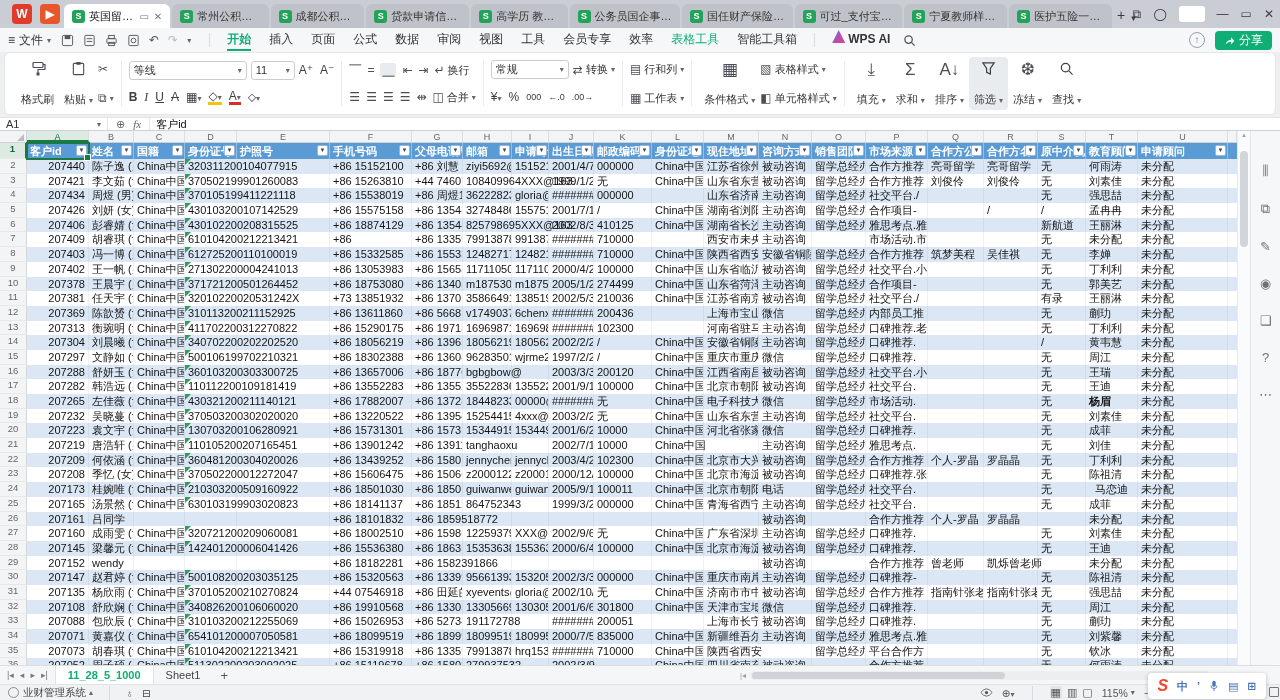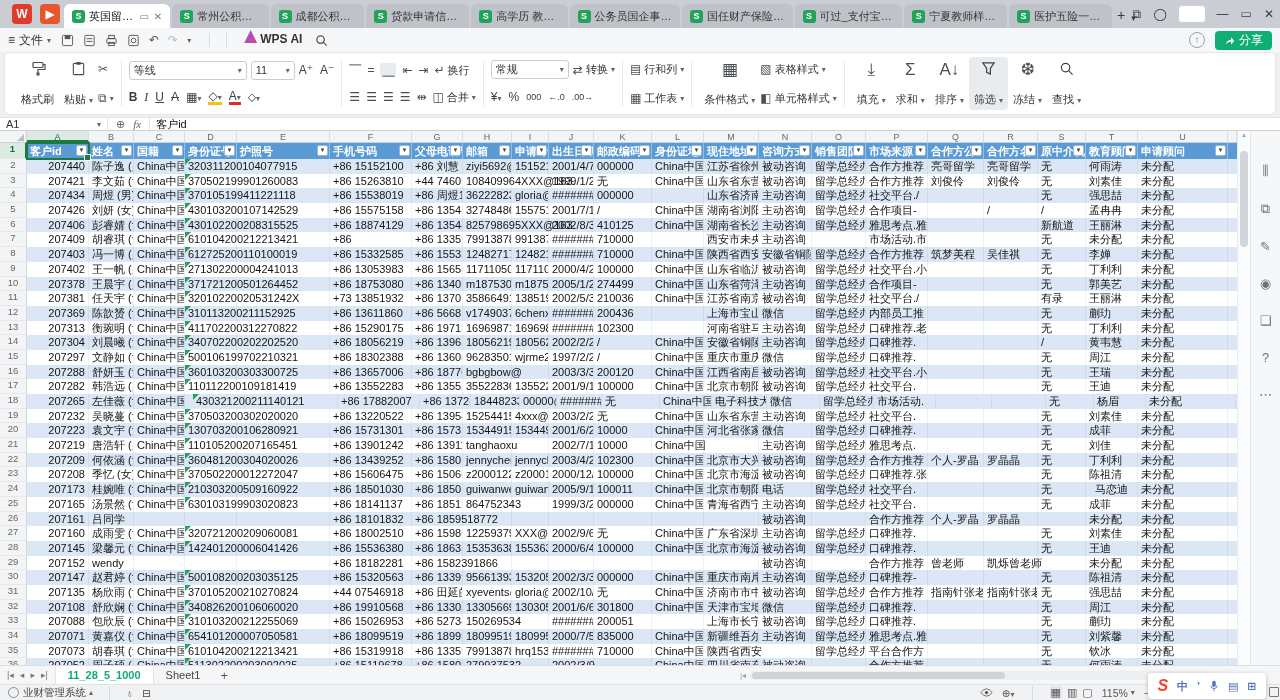--- a/index.html
+++ b/index.html
@@ -199,20 +199,34 @@
         </svg>
       <svg width="13" height="13" viewBox="0 0 14 14">
           <rect x="2" y="1.5" width="10" height="11" rx="1" fill="none" stroke="#555"></rect>
           <circle cx="7" cy="7" r="2.5" fill="none" stroke="#555"></circle>
         </svg>
       <span>↶</span>
       <span style="color:#b9bcc0">↷</span>
       <span class="ddc">▾</span>
     </div>
     <div class="vsep"></div>
+    <div id="menu-items" style="display:flex">
+        <div class="menu-item active">开始</div>
+        <div class="menu-item">插入</div>
+        <div class="menu-item">页面</div>
+        <div class="menu-item">公式</div>
+        <div class="menu-item">数据</div>
+        <div class="menu-item">审阅</div>
+        <div class="menu-item">视图</div>
+        <div class="menu-item">工具</div>
+        <div class="menu-item">会员专享</div>
+        <div class="menu-item">效率</div>
+        <div class="menu-item green">表格工具</div>
+        <div class="menu-item">智能工具箱</div>
+      </div>
     <div class="vsep"></div>
     <div class="menu-item"><span class="ai-logo"></span><b>WPS AI</b></div>
     <svg width="13" height="13" viewBox="0 0 14 14" style="margin-left:4px">
         <circle cx="6" cy="6" r="4" fill="none" stroke="#555" stroke-width="1.4"></circle>
         <path d="M9 9l3.5 3.5" stroke="#555" stroke-width="1.4"></path>
       </svg>
     <div class="menubar-right">
       <span class="upcirc">↑</span>
       <span class="share-btn">
         <svg width="11" height="11" viewBox="0 0 14 14">
@@ -840,37 +854,37 @@
             <div class="c" style="width: 54px;"></div>
             <div class="c" style="width: 48px;">无</div>
             <div class="c" style="width: 52px;">王迪</div>
             <div class="c" style="width: 90px;">未分配</div>
           </div>
           <div class="rw band">
             <div class="rn">18</div>
             <div class="c ra" style="width: 62px;">207265</div>
             <div class="c" style="width: 45px;">左佳薇 (女</div>
             <div class="c" style="width: 51px;">China中国</div>
-            <div class="c ovf mark" style="width: 52px; margin-left: 8px;">430321200211140121</div>
+            <div class="c ovf mark" style="width: 52px;">430321200211140121</div>
             <div class="c" style="width: 93px;"></div>
             <div class="c" style="width: 82px;">+86 17882007</div>
             <div class="c" style="width: 51px;">+86 1372884680</div>
             <div class="c" style="width: 49px;">184482332</div>
             <div class="c" style="width: 37px;">00000@qq(</div>
             <div class="c ra" style="width: 45px;">#########</div>
             <div class="c" style="width: 58px;">无</div>
             <div class="c" style="width: 52px;">China中国</div>
             <div class="c" style="width: 55px;">电子科技大</div>
             <div class="c" style="width: 53px;">微信</div>
             <div class="c" style="width: 54px;">留学总经办</div>
             <div class="c ovf" style="width: 62px;">市场活动.</div>
             <div class="c" style="width: 56px;"></div>
             <div class="c" style="width: 54px;"></div>
             <div class="c" style="width: 48px;">无</div>
-            <div class="c" style="width: 52px;">杨眉</div>
+            <div class="c" style="width: 52px; font-weight: bold;">杨眉</div>
             <div class="c" style="width: 90px;">未分配</div>
           </div>
           <div class="rw">
             <div class="rn">19</div>
             <div class="c ra" style="width: 62px;">207232</div>
             <div class="c" style="width: 45px;">吴晓蔓 (女</div>
             <div class="c" style="width: 51px;">China中国</div>
             <div class="c ovf mark" style="width: 52px;">370503200302020020</div>
             <div class="c" style="width: 93px;"></div>
             <div class="c" style="width: 82px;">+86 13220522</div>
@@ -1204,21 +1218,21 @@
           </div>
           <div class="rw">
             <div class="rn">33</div>
             <div class="c ra" style="width: 62px;">207088</div>
             <div class="c" style="width: 45px;">包欣辰 (女</div>
             <div class="c" style="width: 51px;">China中国</div>
             <div class="c ovf mark" style="width: 52px;">310103200212255069</div>
             <div class="c" style="width: 93px;"></div>
             <div class="c" style="width: 82px;">+86 15026953</div>
             <div class="c" style="width: 51px;">+86 52734062</div>
-            <div class="c ovf" style="width: 49px;">150269534</div>
+            <div class="c ovf" style="width: 49px;">191172788</div>
             <div class="c" style="width: 37px;"></div>
             <div class="c ra" style="width: 45px;">#########</div>
             <div class="c ovf" style="width: 58px;">200051</div>
             <div class="c" style="width: 52px;"></div>
             <div class="c" style="width: 55px;">上海市长宁</div>
             <div class="c" style="width: 53px;">被动咨询</div>
             <div class="c" style="width: 54px;">留学总经办</div>
             <div class="c ovf" style="width: 62px;">口碑推荐.</div>
             <div class="c" style="width: 56px;"></div>
             <div class="c" style="width: 54px;"></div>

